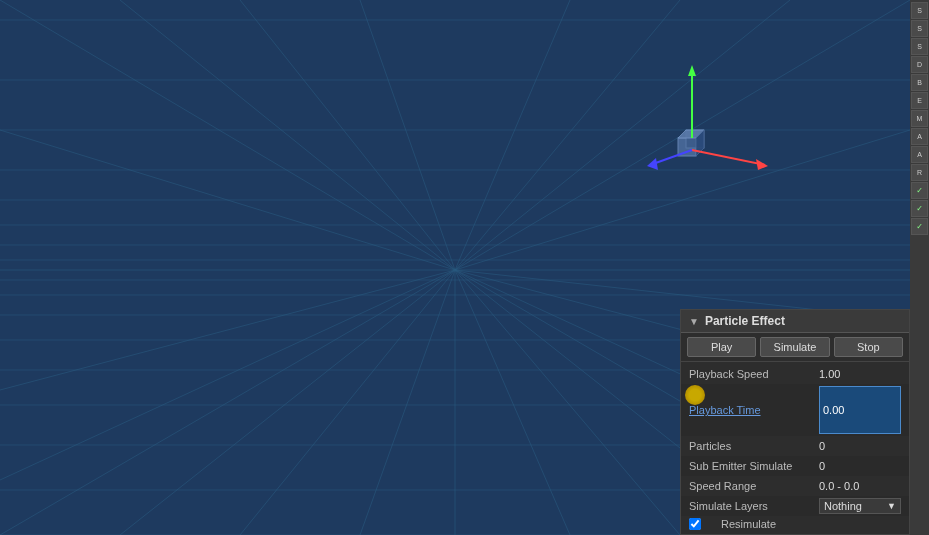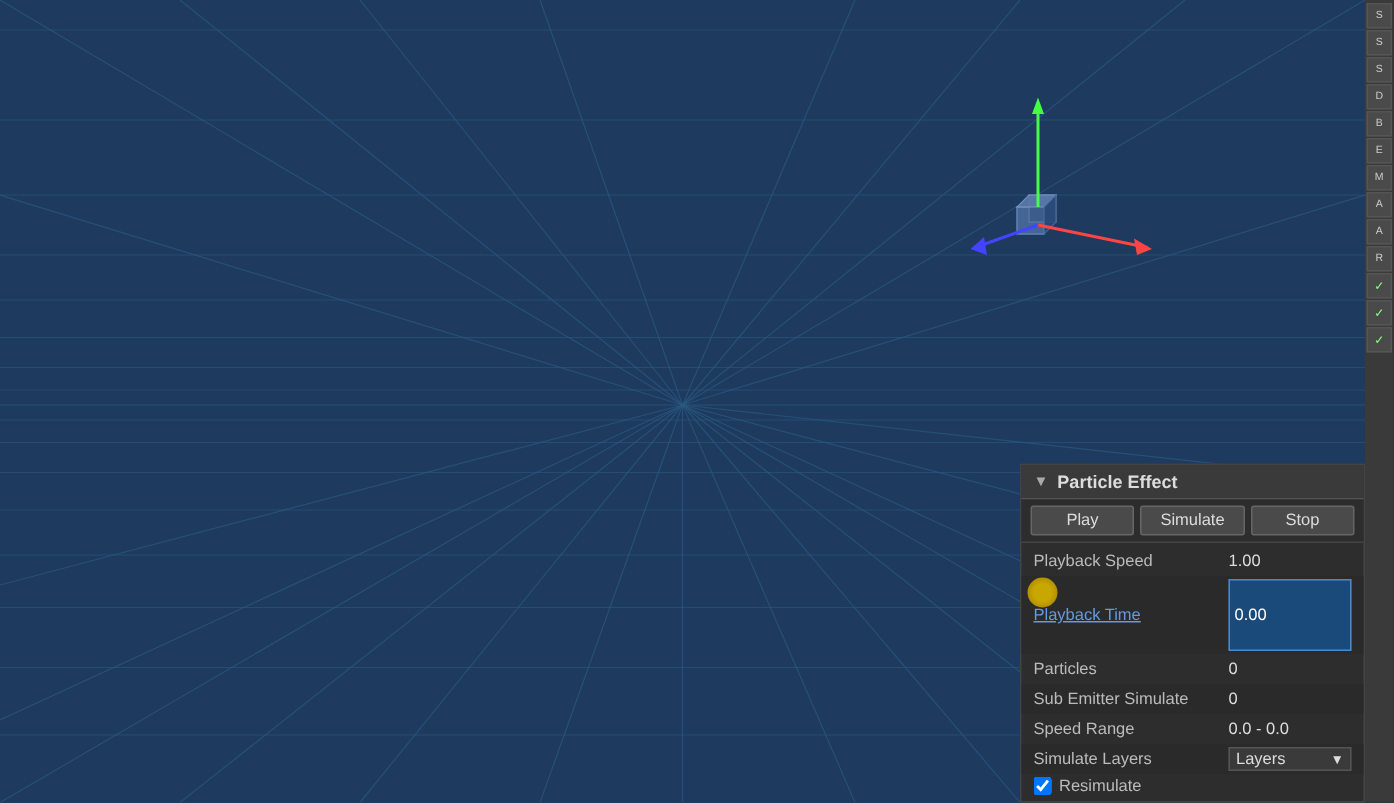--- a/index.html
+++ b/index.html
@@ -155,21 +155,21 @@
       border: 1px solid #555;
       padding: 1px 4px;
       color: #ddd;
       font-size: 11px;
     }
 
     .checkbox-row {
       display: flex;
       align-items: center;
       padding: 2px 8px;
-      gap: 5px;
+      gap: 20px;
     }
 
     .checkbox-row input[type="checkbox"] {
       width: 12px;
       height: 12px;
     }
 
     .checkbox-label {
       color: #bbb;
       font-size: 11px;
@@ -320,21 +320,21 @@
     </div>
 
     <div class="panel-row">
       <span class="row-label">Speed Range</span>
       <span class="row-value">0.0 - 0.0</span>
     </div>
 
     <div class="panel-row">
       <span class="row-label">Simulate Layers</span>
       <div class="row-value-dropdown">
-        <span>Layers</span>
+        <span>Nothing</span>
         <span style="font-size:9px;">▼</span>
       </div>
     </div>
 
     <div class="checkbox-row">
       <input type="checkbox" checked="" style="">
       <span class="checkbox-label">Resimulate</span>
     </div>
 
 

